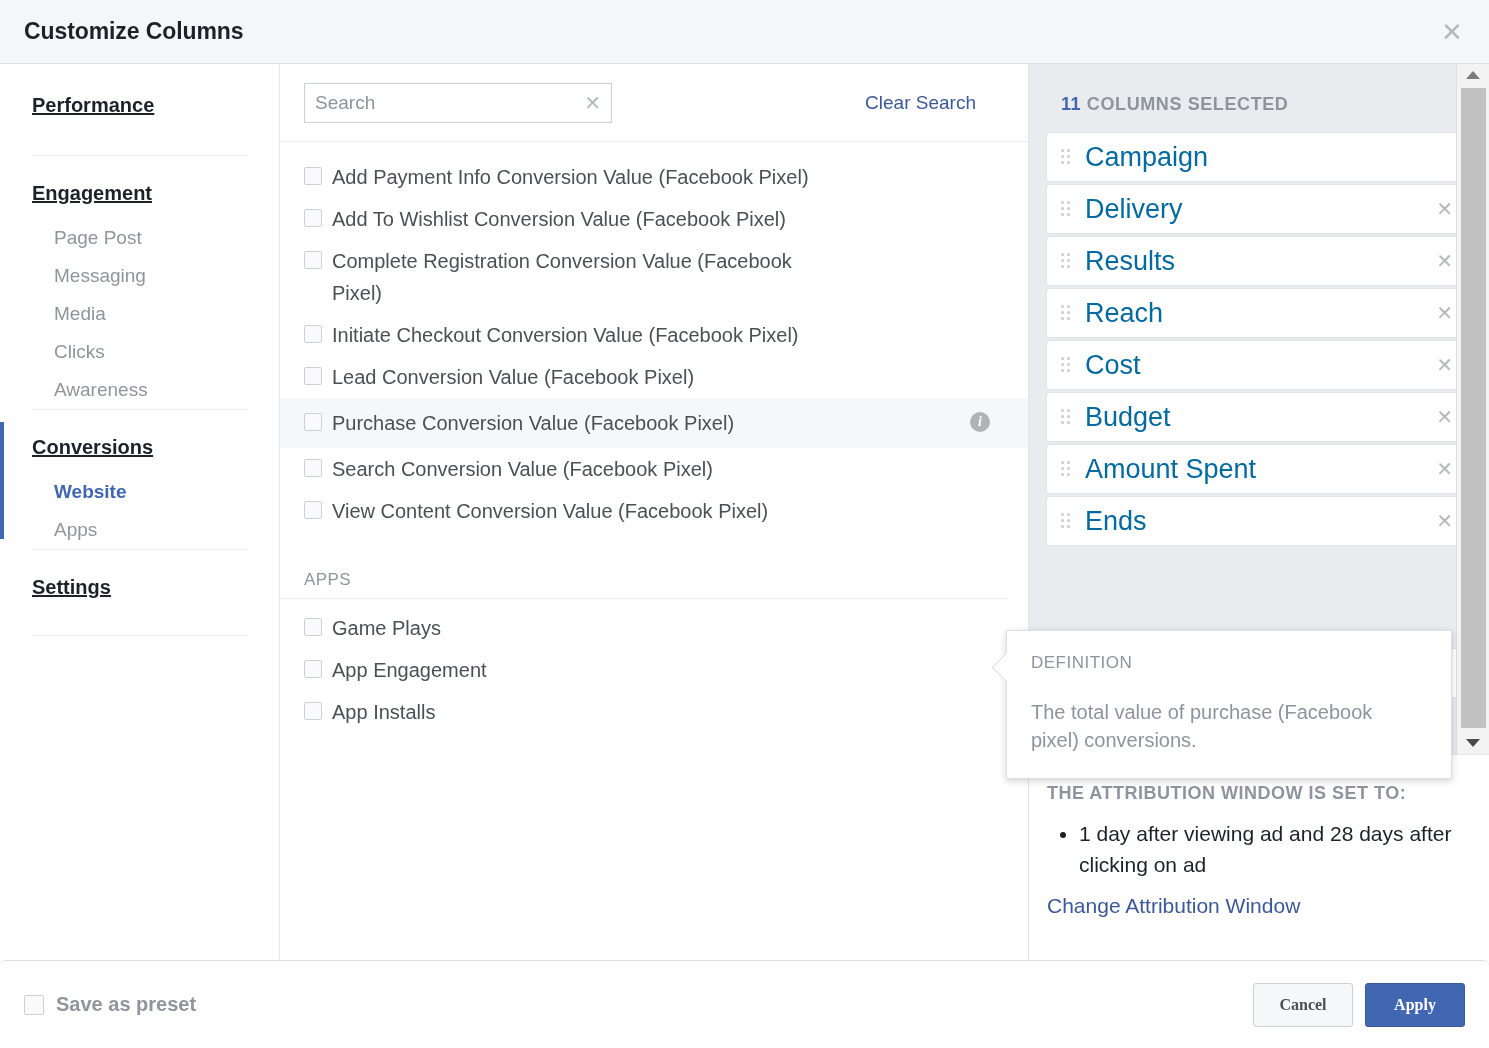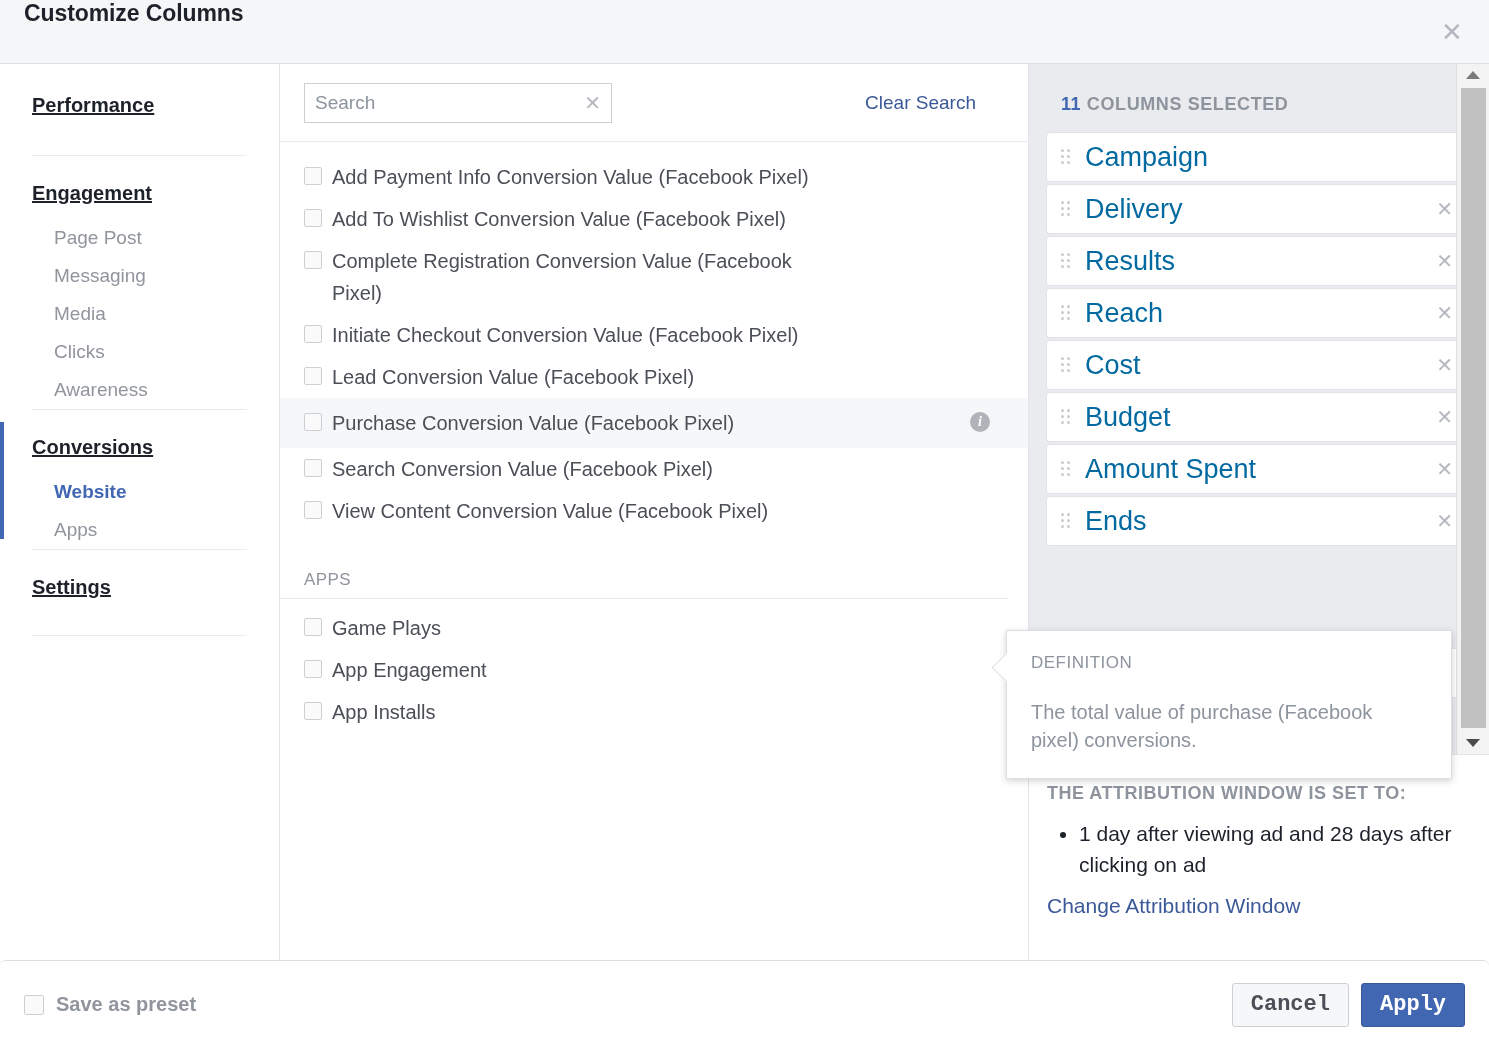--- a/index.html
+++ b/index.html
@@ -21,21 +21,21 @@
   }
 
   
   .dialog-header {
     position: relative;
     height: 64px;
     flex: 0 0 64px;
     background: #f5f6f7;
     border-bottom: 1px solid #dddfe2;
     display: flex;
-    align-items: flex-start;
+    align-items: center;
     padding: 0 24px;
   }
   .dialog-title {
     font-size: 23px;
     font-weight: bold;
     color: #1d2129;
     letter-spacing: -0.1px;
   }
   .close-btn {
     position: absolute;
@@ -399,26 +399,26 @@
   .preset-label {
     font-size: 20px;
     color: #90949c;
     font-weight: bold;
   }
   .footer-actions { margin-left: auto; display: flex; gap: 12px; }
   .btn {
     height: 44px;
     min-width: 100px;
     padding: 0 18px;
-    font-size: 22px;
+    font-size: 16px;
     font-weight: bold;
     border-radius: 3px;
     cursor: pointer;
     display: flex; align-items: center; justify-content: center;
-    font-family: Liberation Mono, monospace;
+    font-family: Liberation Serif, serif;
   }
   .btn-cancel {
     background: #f6f7f9;
     border: 1px solid #ccd0d5;
     color: #4b4f56;
   }
   .btn-apply {
     background: #4267b2;
     border: 1px solid #3b5998;
     color: #fff;

